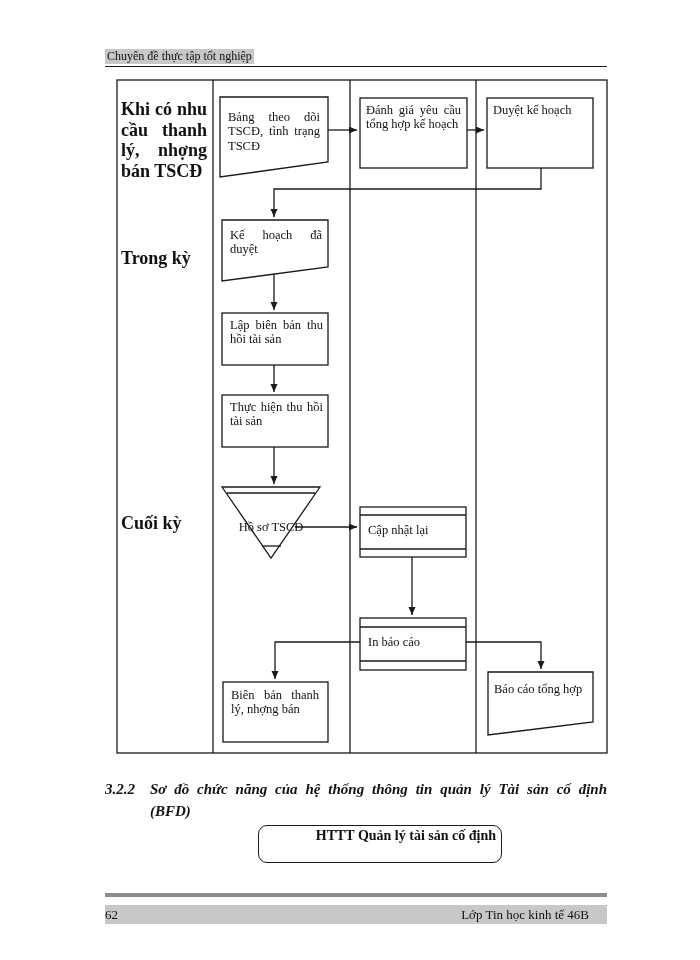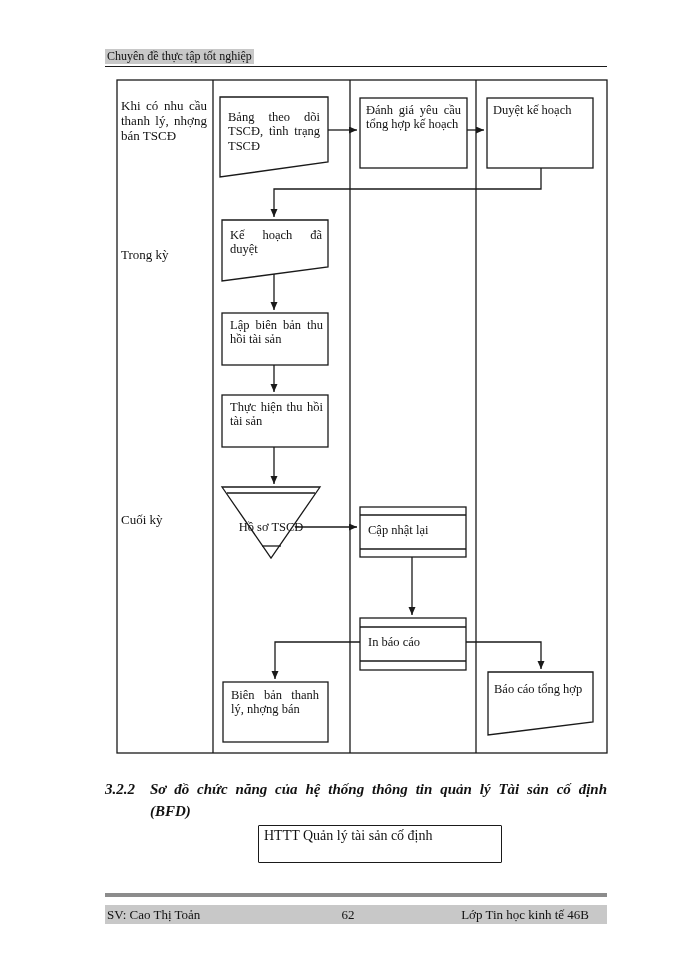--- a/index.html
+++ b/index.html
@@ -10,35 +10,35 @@
   
   .hdr-text{
     position:absolute;left:105px;top:49px;font-size:12px;line-height:15px;
     background:#c8c8c8;padding:0 2px;white-space:nowrap;
   }
   .hdr-rule{position:absolute;left:105px;top:66px;width:502px;height:0;border-top:1.3px solid #1a1a1a;}
   
   .fc-svg{position:absolute;left:0;top:0;width:700px;height:960px;z-index:1;}
   
   .fc-label{position:absolute;z-index:2;font-size:12.5px;line-height:1.14;text-align:justify;}
-  .lbl-row{font-size:13px;font-weight:normal;}
+  .lbl-row{font-size:18px;font-weight:bold;}
   .center{text-align:center;margin-top:24px;}
   
   .section-heading{
     position:absolute;left:105px;top:779px;width:502px;z-index:2;display:flex;
     font-weight:bold;font-style:italic;font-size:15px;line-height:1.45;
   }
   .sec-num{width:45px;flex:none;}
   .sec-text{flex:1;}
   .sec-line1{text-align:justify;text-align-last:justify;word-spacing:2px;}
   
   .bfd-box{
     position:absolute;left:258px;top:825px;width:232px;height:32px;z-index:2;
-    border:1.6px solid #1a1a1a;border-radius:1px;padding:2px 5px;
-    font-weight:normal;font-size:14px;
+    border:1.6px solid #1a1a1a;border-radius:9px;padding:2px 5px;
+    font-weight:bold;font-size:14px;text-align:right;
   }
   
   .ftr-rule{position:absolute;left:105px;top:893px;width:502px;height:4px;background:#8c8c8c;z-index:2;}
   .ftr-bar{
     position:absolute;left:105px;top:905px;width:502px;z-index:2;display:flex;align-items:center;
     background:#c8c8c8;font-size:13px;line-height:19px;
   }
   .ftr-left{flex:1;text-align:left;padding-left:2px;}
   .ftr-center{flex:0 0 auto;}
   .ftr-right{flex:1;text-align:right;padding-right:18px;}
@@ -118,18 +118,17 @@
       <span style="display:block;">(BFD)</span>
     </span>
   </div>
 
   <div class="bfd-box">
     <span>HTTT Quản lý tài sản cố định</span>
   </div>
 
   <div class="ftr-rule"></div>
   <div class="ftr-bar">
-    <span class="ftr-left">SV: Cao Thị Toản</span>
     <span class="ftr-center">62</span>
     <span class="ftr-right">Lớp Tin học kinh tế 46B</span>
   </div>
 
 </div>
 
 </body></html>

